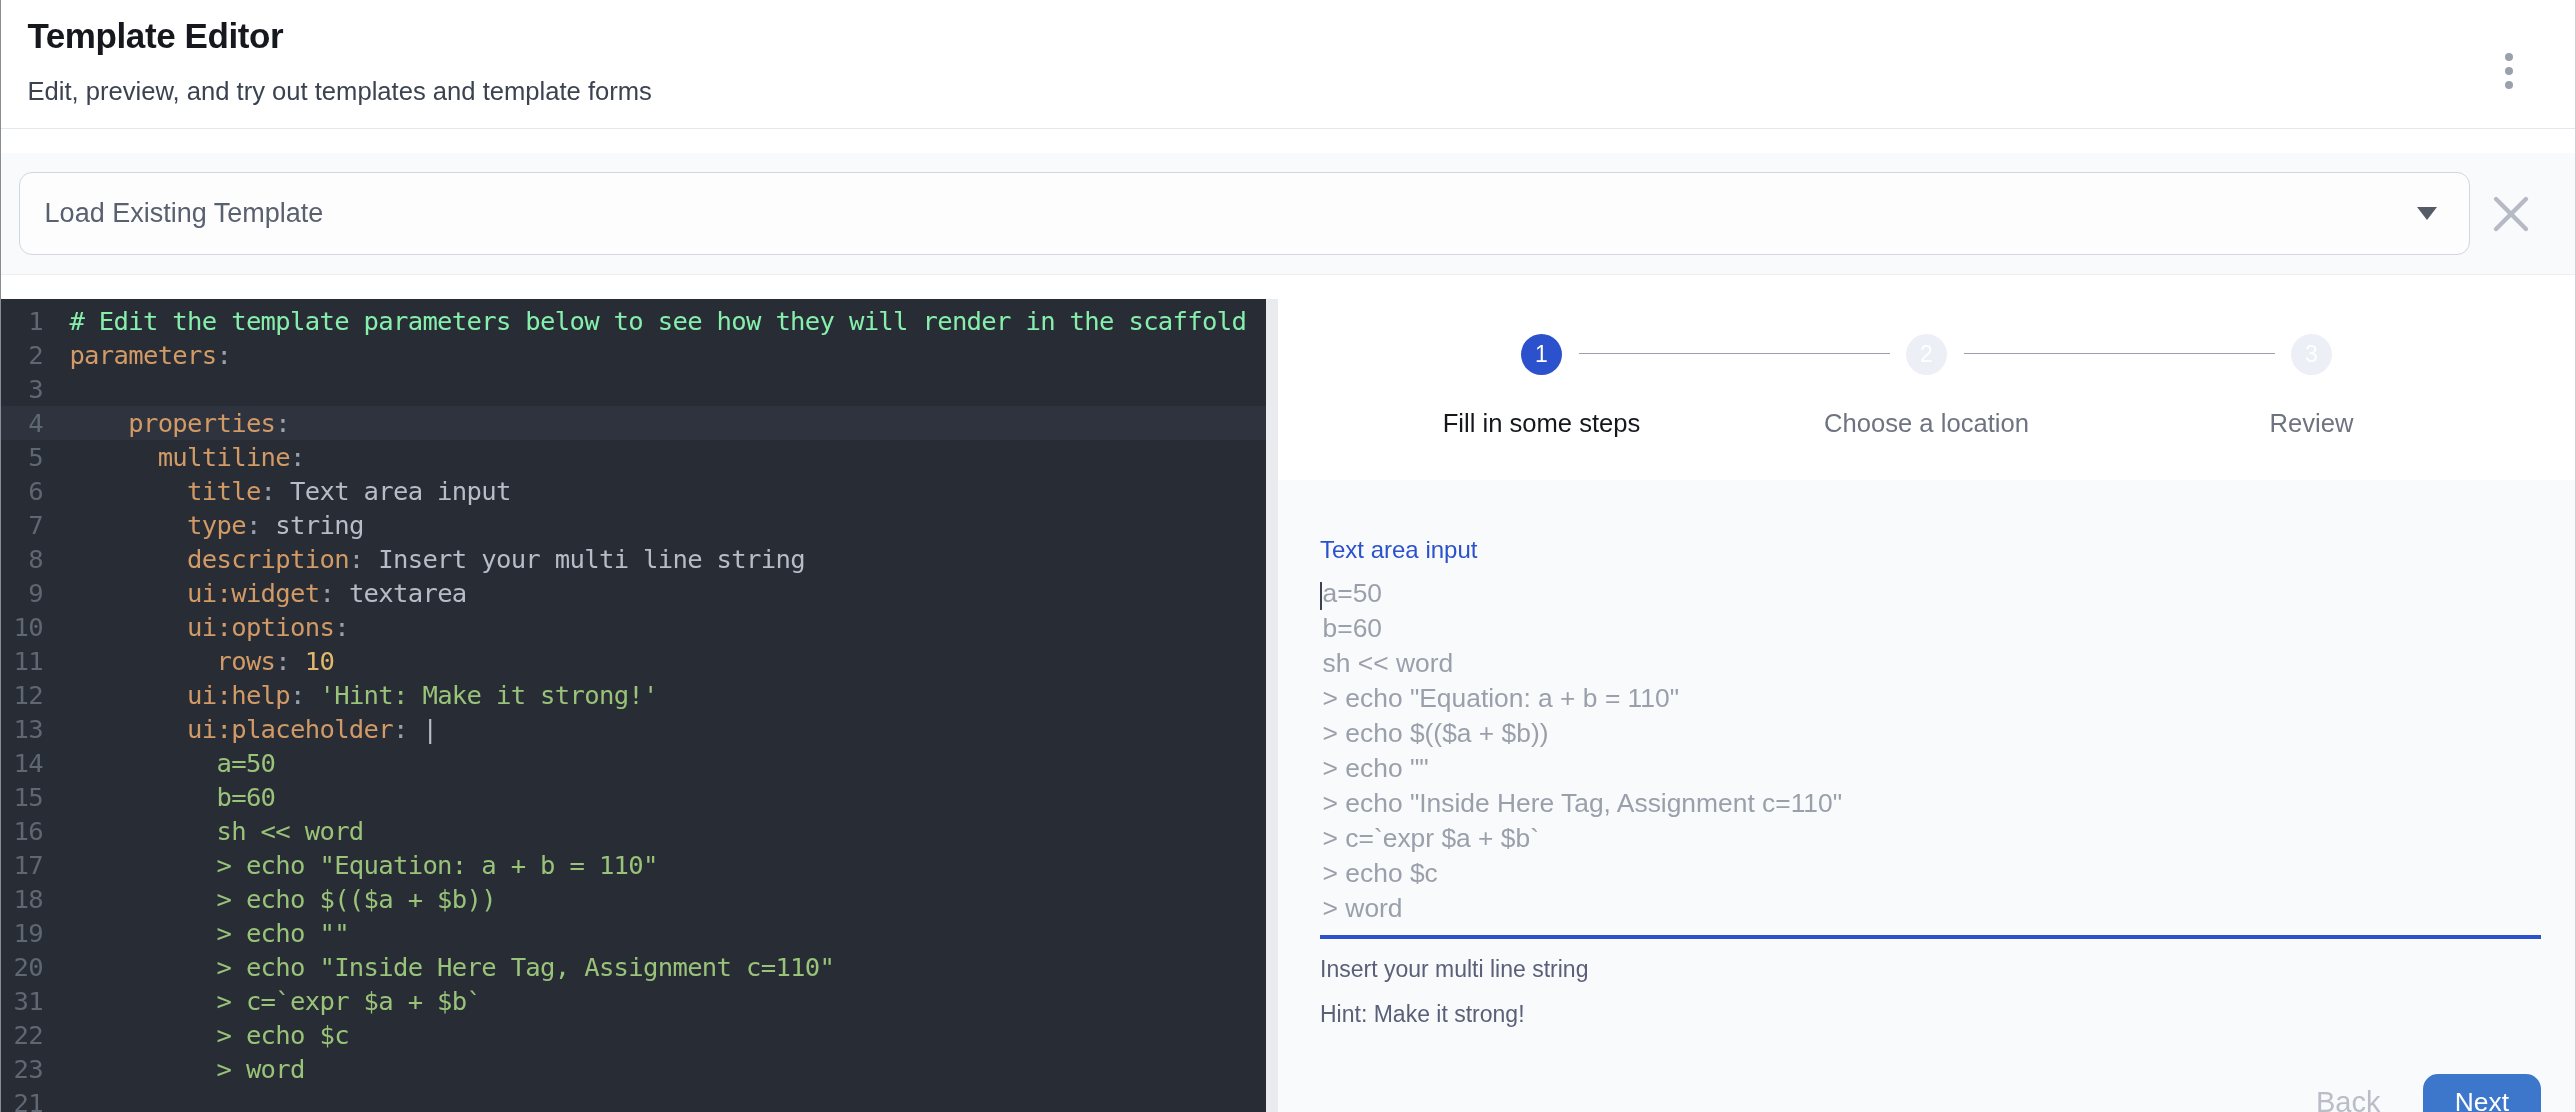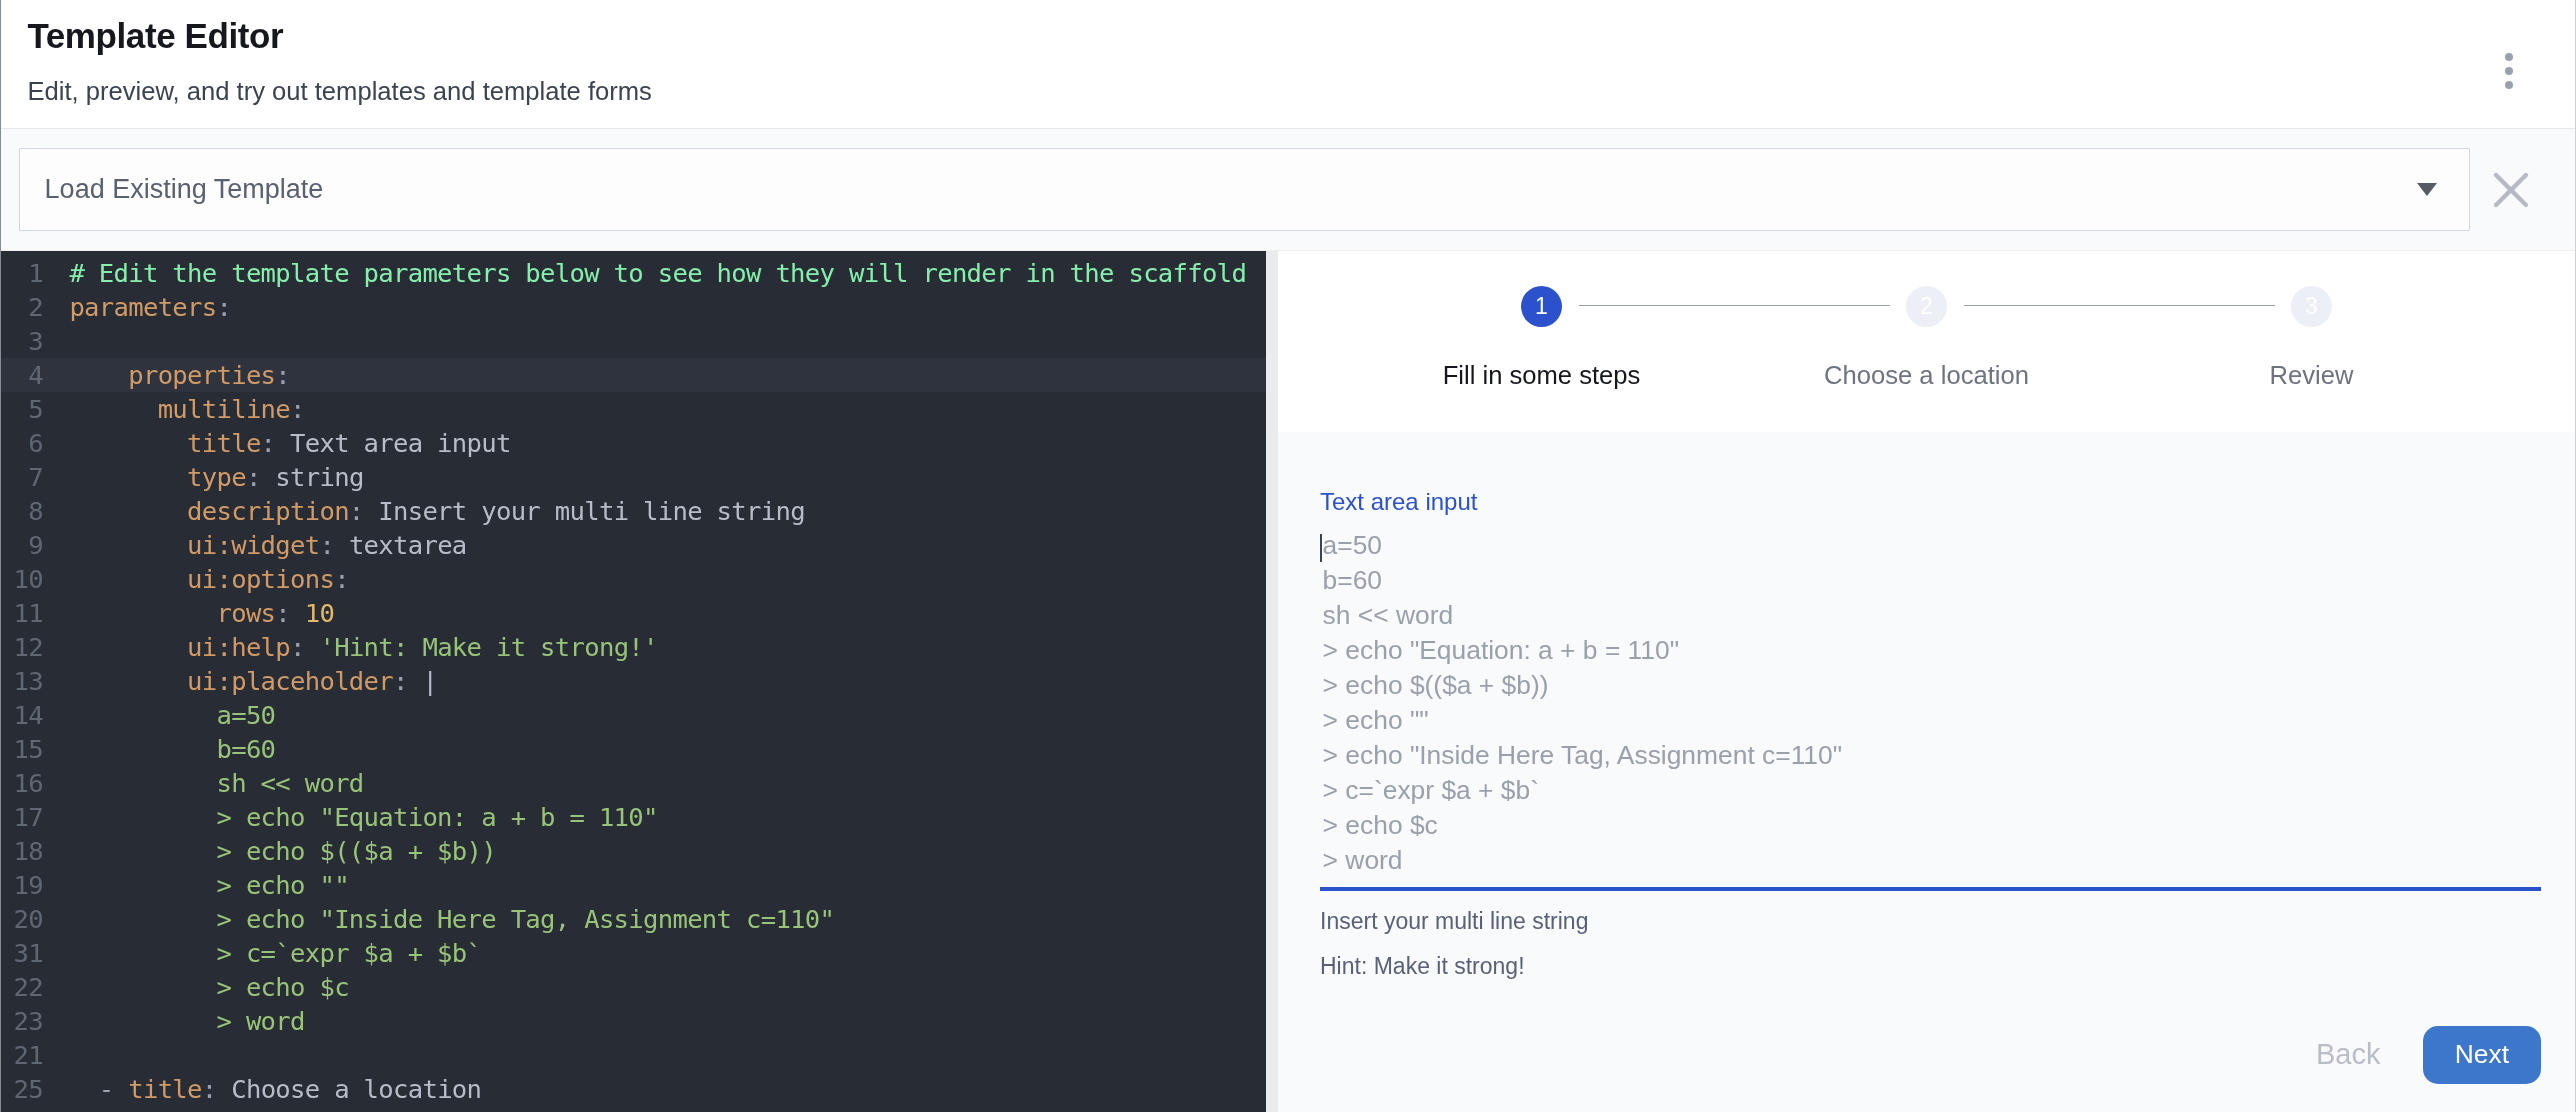--- a/index.html
+++ b/index.html
@@ -4,21 +4,21 @@
 <style>
   * { box-sizing: border-box; margin: 0; padding: 0; }
   html,body { width: 2576px; height: 1113px; }
   body {
     font-family: "Liberation Sans", sans-serif;
     background: #ffffff;
     overflow: hidden;
     border-left: 1.8px solid #878c95;
     border-right: 1.8px solid #cdd1d7;
   }
-  .app { width: 100%; height: 100%; display: flex; flex-direction: column; }
+  .app { width: 100%; height: 100%; display: flex; flex-direction: column; gap: 24px; }
 
   
   .hdr {
     height: 129px; background: #ffffff; position: relative;
     border-bottom: 1.8px solid #e4e7ec; padding: 16px 0 0 26.4px; flex: none;
   }
   .hdr h1 { font-size: 35px; font-weight: 700; color: #16181d; letter-spacing: -0.4px; }
   .hdr p  { font-size: 25.6px; color: #3c4350; margin-top: 21px; font-weight: 400; }
   .kebab {
     position: absolute; right: 55px; top 44px; top: 46px;
@@ -26,21 +26,21 @@
   }
   .kebab span { width: 8px; height: 8px; border-radius: 50%; background: #9aa0ad; }
 
   
   .loader {
     height: 122px; background: #f8fafc; position: relative; flex: none;
     border-bottom: 1.8px solid #eceef2;
   }
   .select {
     position: absolute; left: 17.6px; top: 19.4px; width: 2451px; height: 83px;
-    background: #fdfdfe; border: 1.8px solid #d2d6de; border-radius: 1px;
+    background: #fdfdfe; border: 1.8px solid #d2d6de; border-radius: 13px;
     display: flex; align-items: center; padding: 0 32px 0 25px; cursor: pointer;
   }
   .select .ph { font-size: 27px; color: #596070; flex: 1; }
   .sel-caret {
     width: 0; height: 0; border-left: 10.6px solid transparent;
     border-right: 10.6px solid transparent; border-top: 13.2px solid #565c66;
   }
   .clear-btn {
     position: absolute; right: 42px; top: 39px; width: 44px; height: 44px;
     background: transparent; border: none; cursor: pointer; padding: 0;

